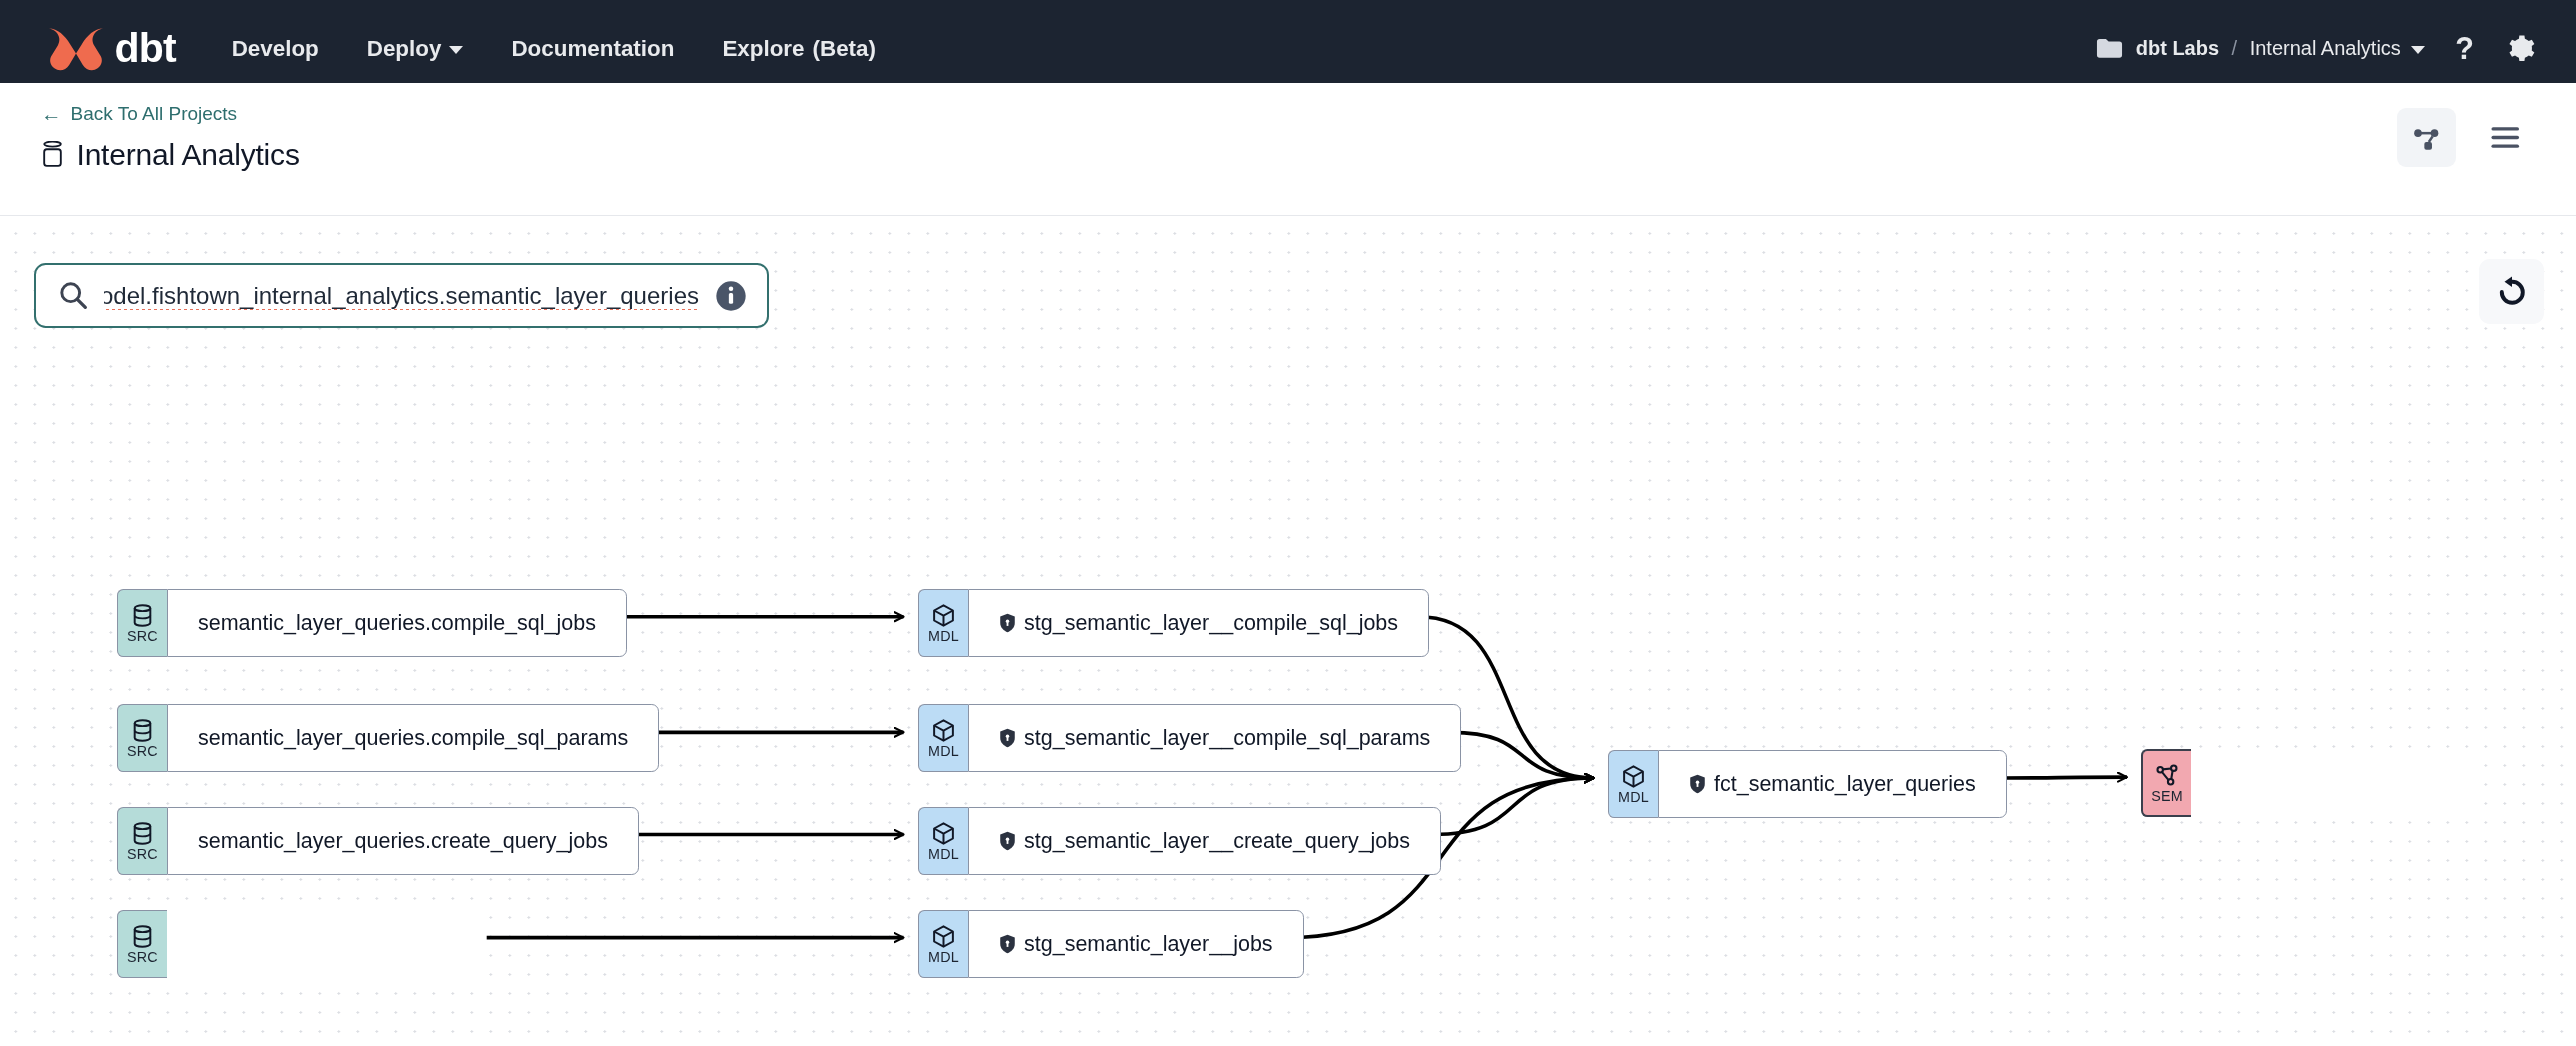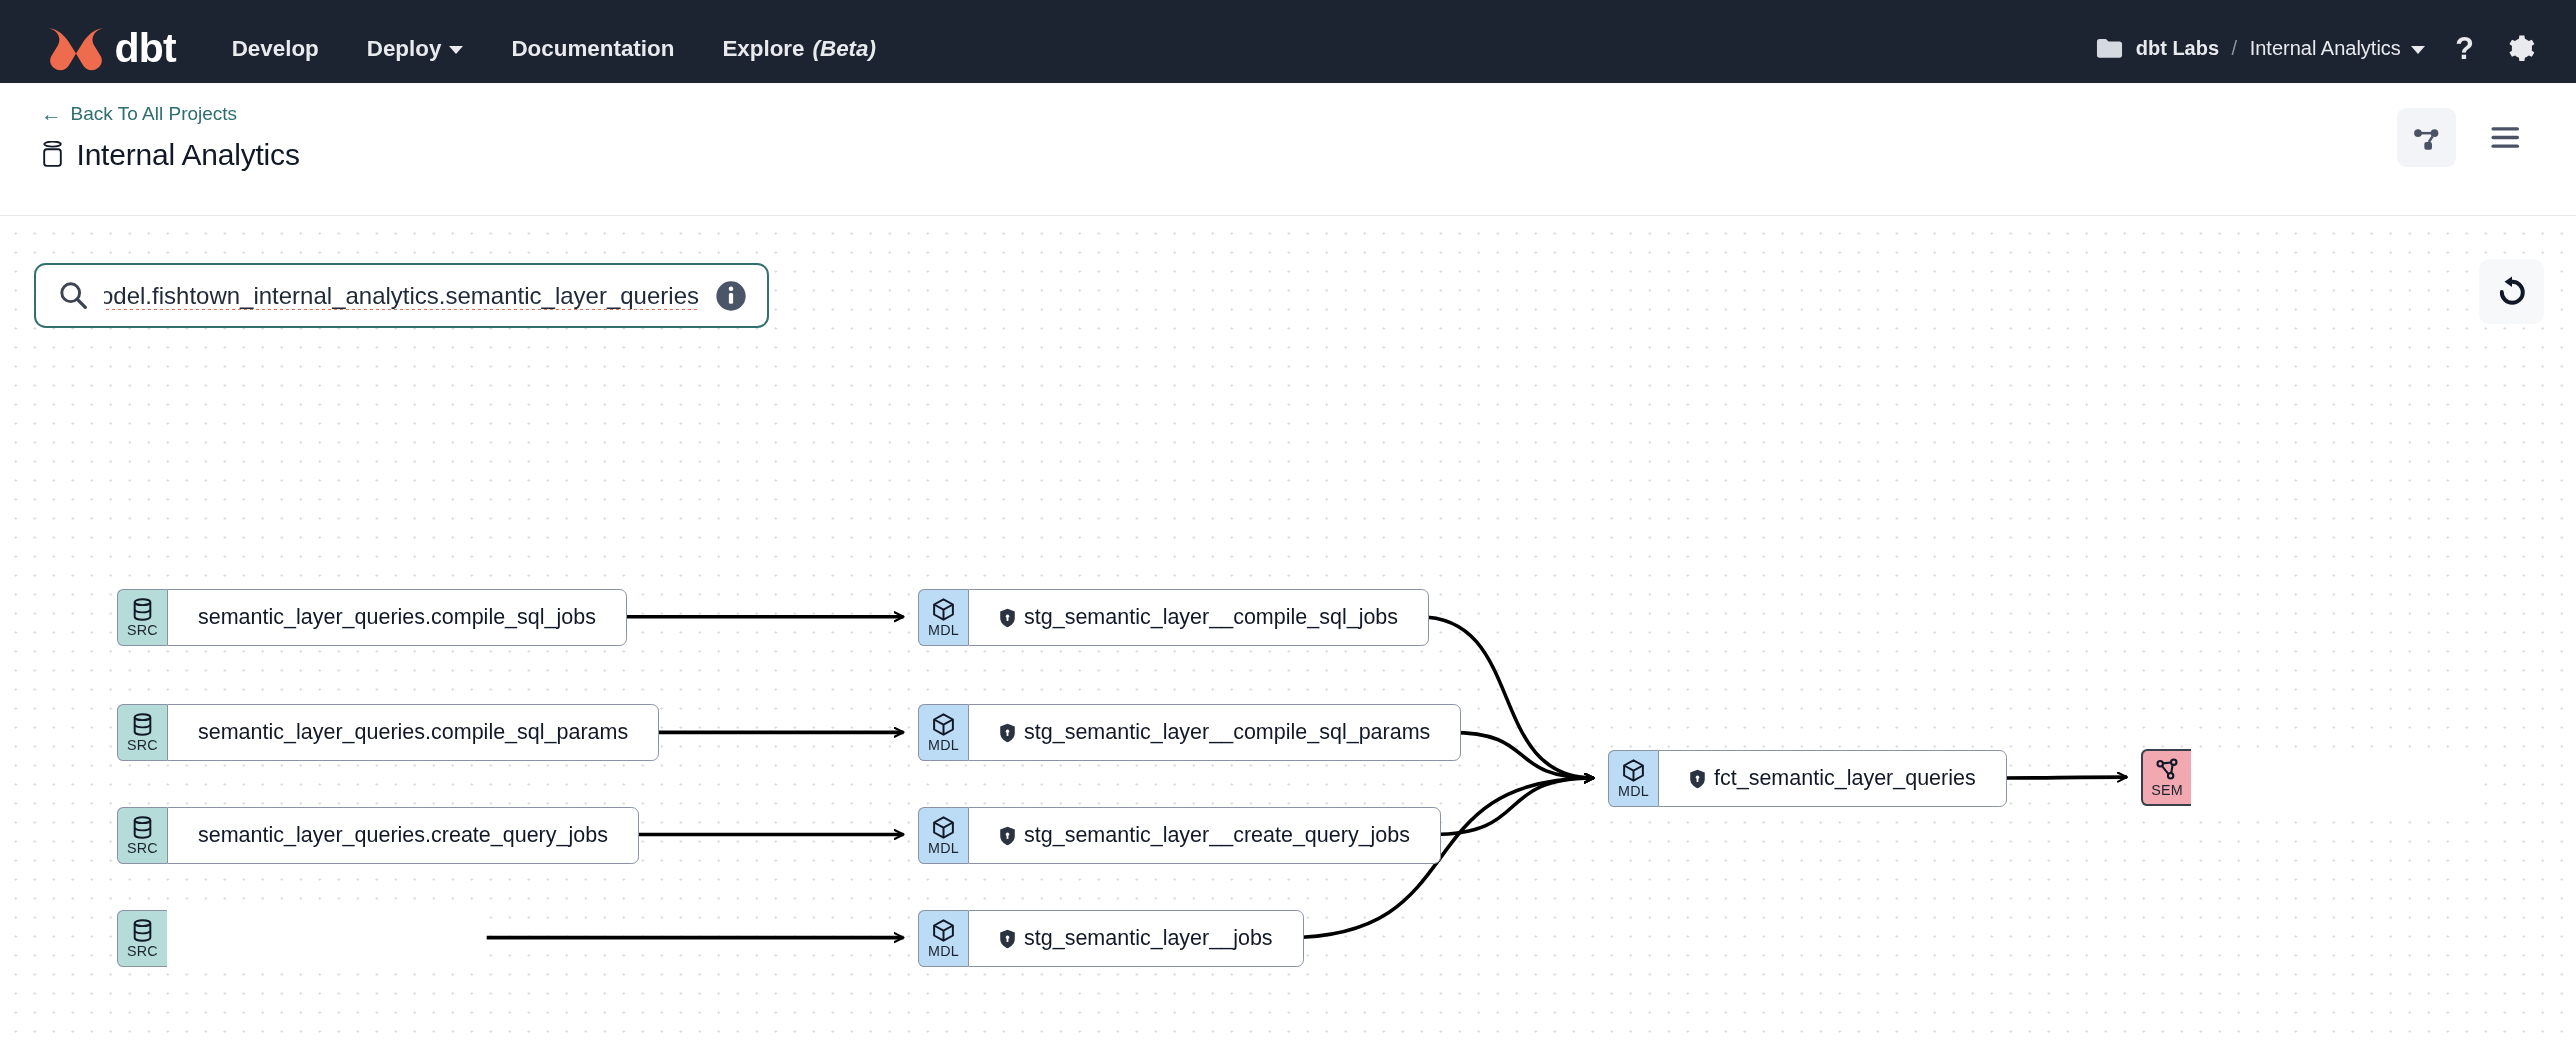--- a/index.html
+++ b/index.html
@@ -20,21 +20,21 @@
     position: relative;
   }
   .brand { display: flex; align-items: center; gap: 0px; margin-right: 56px; }
   .brand-logo { width: 70px; height: 50px; display:block; }
   .brand-word { font-size: 41px; font-weight: 700; color:#ffffff; letter-spacing:-0.9px; line-height:1; margin-left:3.6px;}
   .navlinks { display: flex; align-items: flex-end; gap: 48px; }
   .navlink {
     color: #e8eaed; font-size: 22.4px; font-weight: 600;
     display:flex; align-items:center; gap:8px; cursor:pointer; white-space:nowrap;
   }
-  .navlink .beta { font-style: italic; font-weight: 700; }
+  .navlink .beta { font-weight: 700; }
   .caret-down { display:inline-block; width:0;height:0; border-left:7.2px solid transparent; border-right:7.2px solid transparent; border-top:8px solid #e8eaed; margin-top:3.6px;}
   .nav-right { margin-left:auto; display:flex; align-items:center; gap: 30.5px; }
   .org-crumb { display:flex; align-items:center; gap:12.5px; color:#e8eaed; font-size:20px; }
   .org-name { font-weight:700; }
   .crumb-sep { color:#8b93a1; font-weight:400; }
   .proj-name { font-weight:400; display:flex; align-items:center; gap:10px; cursor:pointer;}
   .folder-ico { width:27px; height:21.5px; display:block; }
   .help-ico { font-size:30.5px; color:#e8eaed; font-weight:700; cursor:pointer; line-height:1;}
   .gear-ico { width:30.5px; height:30.5px; cursor:pointer; }
 
@@ -84,21 +84,21 @@
     border:none; outline:none; background:transparent; font-family:"Liberation Sans",sans-serif;
   }
   .info-ico { width:32px;height:32px;flex:0 0 auto; cursor:pointer;}
   .reset-btn {
     position:absolute; right:32px; top:43px; width:65px;height:65px;border-radius:10.8px;
     background:#f7f8fa; display:flex;align-items:center;justify-content:center;cursor:pointer;
   }
 
   
   .node {
-    position:absolute; display:flex; align-items:stretch; height:57px;
+    position:absolute; display:flex; align-items:stretch; height:68px;
     border-radius:7.2px; background:#ffffff;
   }
   .node-badge {
     width:50px; flex:0 0 50px; border-radius:6.3px 0 0 6.3px;
     display:flex; flex-direction:column; align-items:center; justify-content:center;
     gap:0.9px; border:1.4px solid #8a93a5; border-right:none;
   }
   .badge-ico { width:25px;height:25px; display:block; }
   .badge-txt { font-size:14.3px; font-weight:400; color:#1c2431; line-height:1; letter-spacing:0.2px;}
   .node-body {

